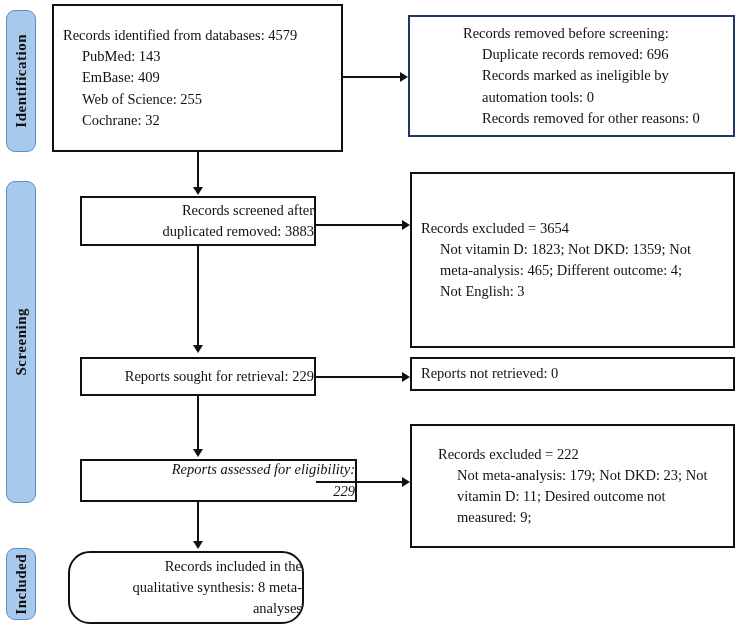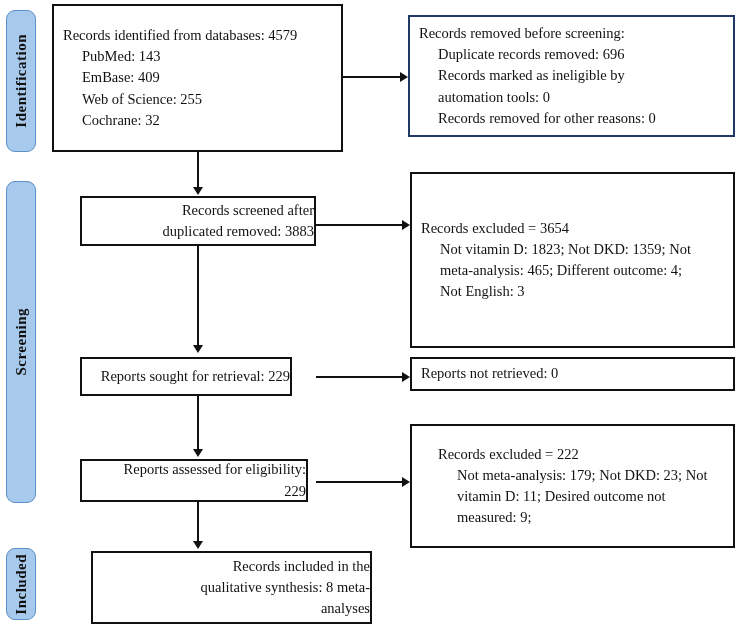--- a/index.html
+++ b/index.html
@@ -45,21 +45,21 @@
   .box {
     position: absolute;
     box-sizing: border-box;
     background: #ffffff;
     border: 2px solid #111111;
     display: flex;
     flex-direction: column;
     justify-content: center;
     overflow: hidden;
   }
-  .box.navy { border-color: #1f3864; }
+  .box.navy { border-color: #1f3864; padding-left: 44px; }
   .box .line {
     font-size: 14.5px;
     line-height: 1.45;
     white-space: pre;
     font-family: "Liberation Serif", "DejaVu Serif", serif;
   }
   .box.center { align-items: flex-end; text-align: center; }
   .box.center .line { text-align: center; }
   .box.left { align-items: flex-start; }
   .box.left .line { text-align: left; padding-left: 9px; }
@@ -137,51 +137,51 @@
     <div class="line indent1">meta-analysis: 465; Different outcome: 4;</div>
     <div class="line indent1">Not English: 3</div>
   </div>
 
   <div class="line-h" style="left:316px; top:224px; width:87px;"></div>
   <div class="arrow-right" style="left:402px; top:220px;"></div>
 
   <div class="line-v" style="left:197px; top:246px; width:2px; height:100px;"></div>
   <div class="arrow-down" style="left:193px; top:345px;"></div>
 
-  <div class="box center" style="left:80px; top:357px; width:212px; height:39px;">
+  <div class="box center" style="left:80px; top:357px; width:236px; height:39px;">
     <div class="line">Reports sought for retrieval: 229</div>
   </div>
 
   <div class="box left" style="left:410px; top:357px; width:325px; height:34px;">
     <div class="line">Reports not retrieved: 0</div>
   </div>
 
   <div class="line-h" style="left:316px; top:376px; width:87px;"></div>
   <div class="arrow-right" style="left:402px; top:372px;"></div>
 
   <div class="line-v" style="left:197px; top:396px; width:2px; height:54px;"></div>
   <div class="arrow-down" style="left:193px; top:449px;"></div>
 
-  <div class="box center" style="left:80px; top:459px; width:228px; height:43px;">
+  <div class="box center" style="left:80px; top:459px; width:277px; height:43px;font-style:italic;">
     <div class="line">Reports assessed for eligibility:</div>
     <div class="line">229</div>
   </div>
 
   <div class="box left" style="left:410px; top:424px; width:325px; height:124px;padding-left:17px;">
     <div class="line">Records excluded = 222</div>
     <div class="line indent1">Not meta-analysis: 179; Not DKD: 23; Not</div>
     <div class="line indent1">vitamin D: 11; Desired outcome not</div>
     <div class="line indent1">measured: 9;</div>
   </div>
 
   <div class="line-h" style="left:316px; top:481px; width:87px;"></div>
   <div class="arrow-right" style="left:402px; top:477px;"></div>
 
   <div class="line-v" style="left:197px; top:502px; width:2px; height:40px;"></div>
   <div class="arrow-down" style="left:193px; top:541px;"></div>
 
-  <div class="box center" style="left:91px; top:551px; width:281px; height:73px;">
+  <div class="box center" style="left:68px; top:551px; width:236px; height:73px;border-radius:22px;">
     <div class="line">Records included in the</div>
     <div class="line">qualitative synthesis: 8 meta-</div>
     <div class="line">analyses</div>
   </div>
 
 </div>
 
 </body></html>

